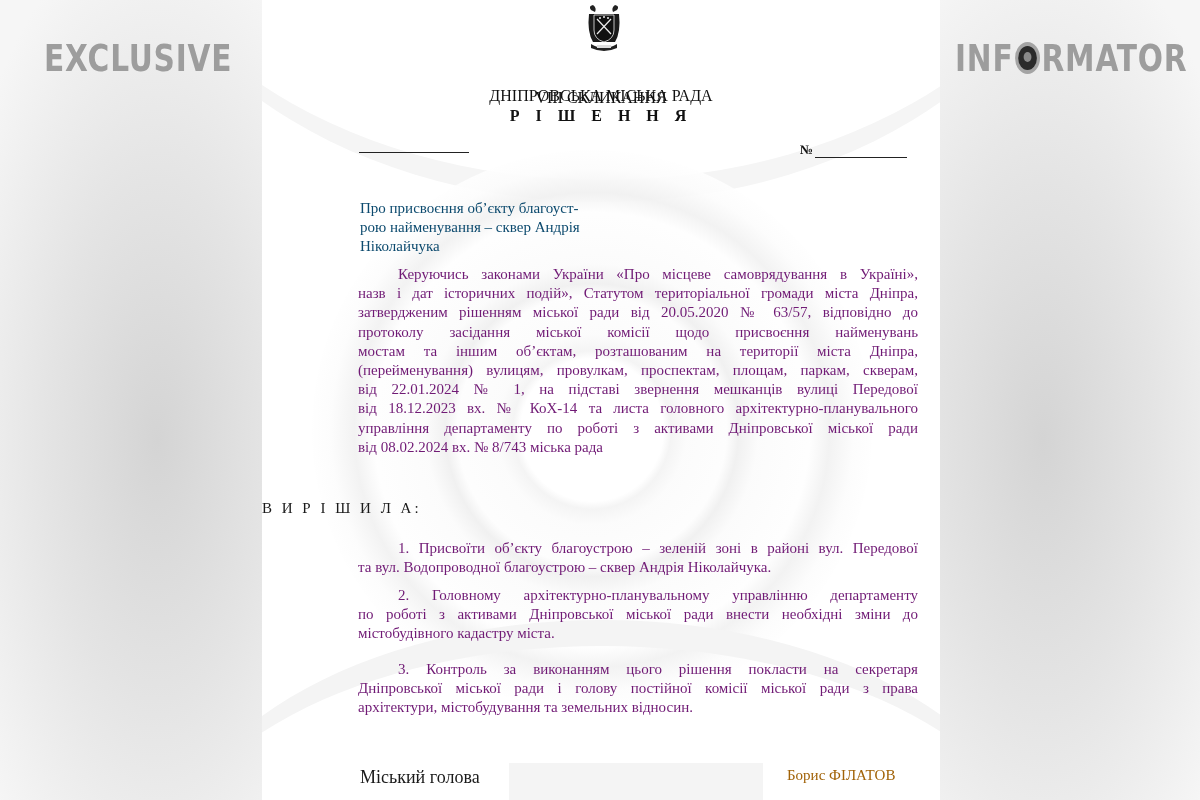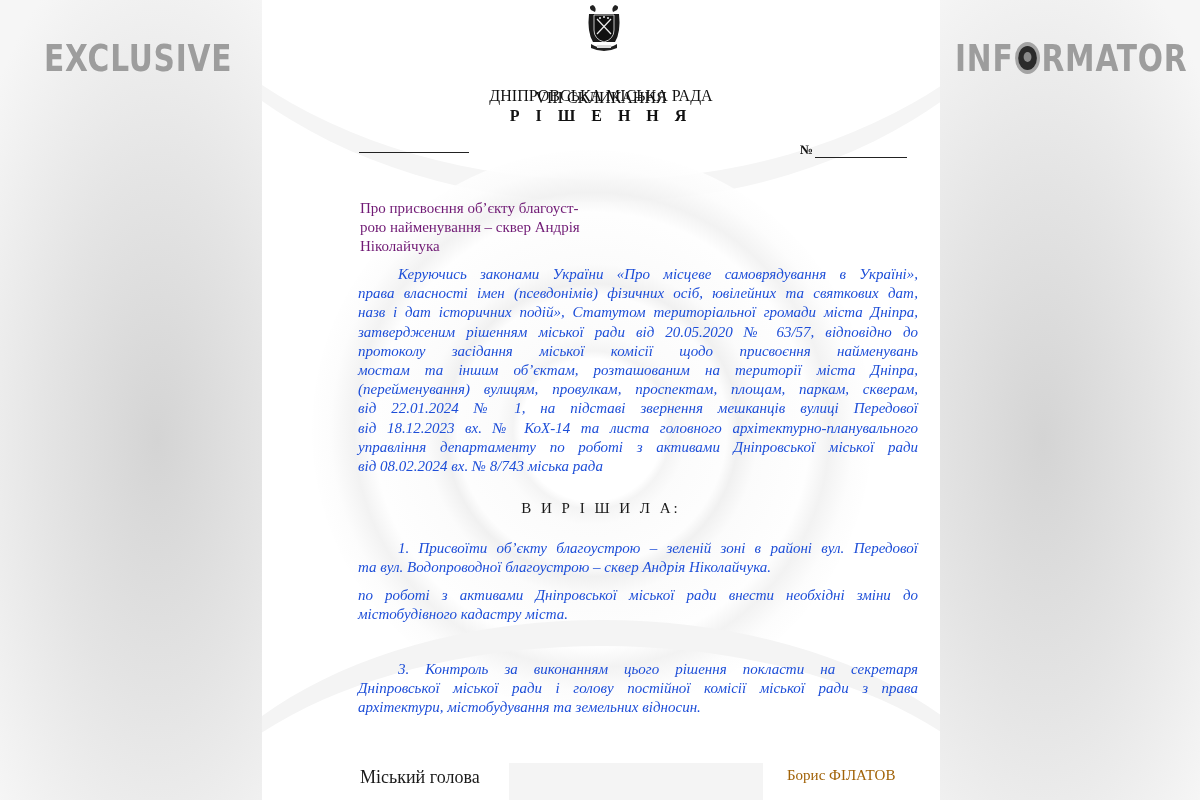--- a/index.html
+++ b/index.html
@@ -76,34 +76,34 @@
     border-top:1px solid #222;
   }
   .num-wrap {
     position:absolute; left:538px; top:142px; font-size:13px; font-weight:bold; color:#111;
     display:flex; align-items:flex-end;
   }
   .num-line { display:inline-block; width:92px; border-bottom:1px solid #222; margin-left:2px; height:12px; }
 
   .subject {
     position:absolute; left:98px; top:199px; width:260px;
-    font-size:15px; line-height:19px; color:#701a75;
+    font-size:15px; line-height:19px; color:#0c4a6e;
   }
   .subject div { white-space:nowrap; }
 
   .body {
-    position:absolute; left:96px; width:560px; font-size:15px; line-height:19.2px; color:#1d4ed8;font-style:italic;
+    position:absolute; left:96px; width:560px; font-size:15px; line-height:19.2px; color:#701a75;
   }
   .jline { text-align:justify; text-align-last:justify; white-space:nowrap; height:19.2px; }
   .jline.last { text-align-last:left; }
   .indent { padding-left:40px; }
 
   .preamble { top:265px; }
   .decided {
-    position:absolute; left:0; width:678px; top:500px; text-align:center;
+    position:absolute; left:0; width:678px; top:500px; 
     font-size:15px; letter-spacing:3px; color:#1a1a1a;
   }
   .item1 { top:539px; }
   .item2 { top:586px; }
   .item3 { top:660px; }
 
   .sig-role {
     position:absolute; left:98px; top:767px; font-size:18px; color:#1a1a1a;
   }
   .sig-name {
@@ -152,40 +152,40 @@
   </div>
 
   <div class="subject">
     <div>Про присвоєння  об’єкту благоуст-</div>
     <div>рою найменування –  сквер Андрія</div>
     <div>Ніколайчука</div>
   </div>
 
   <div class="body preamble">
     <div class="jline indent">Керуючись законами України «Про місцеве самоврядування в Україні»,</div>
-    <div class="jline">права власності імен (псевдонімів) фізичних осіб, ювілейних та святкових дат,</div>
     <div class="jline">назв і дат історичних подій», Статутом територіальної громади міста Дніпра,</div>
     <div class="jline">затвердженим рішенням міської ради від 20.05.2020 № 63/57, відповідно до</div>
     <div class="jline">протоколу засідання міської комісії щодо присвоєння найменувань</div>
     <div class="jline">мостам та іншим об’єктам, розташованим на території міста Дніпра,</div>
     <div class="jline">(перейменування) вулицям, провулкам, проспектам, площам, паркам, скверам,</div>
     <div class="jline">від 22.01.2024 № 1, на підставі звернення мешканців вулиці Передової</div>
     <div class="jline">від 18.12.2023 вх. № КоХ-14 та листа головного архітектурно-планувального</div>
     <div class="jline">управління департаменту по роботі з активами Дніпровської міської ради</div>
     <div class="jline last">від 08.02.2024 вх. № 8/743 міська рада</div>
   </div>
 
   <div class="decided">В И Р І Ш И Л А:</div>
 
   <div class="body item1">
     <div class="jline indent">1. Присвоїти об’єкту благоустрою – зеленій зоні в районі вул. Передової</div>
     <div class="jline last">та вул. Водопроводної благоустрою – сквер Андрія Ніколайчука.</div>
   </div>
 
   <div class="body item2">
+    <div class="jline indent">2. Головному архітектурно-планувальному управлінню департаменту</div>
     <div class="jline">по роботі з активами Дніпровської міської ради внести необхідні зміни до</div>
     <div class="jline last">містобудівного кадастру міста.</div>
   </div>
 
   <div class="body item3">
     <div class="jline indent">3. Контроль за виконанням цього рішення покласти на секретаря</div>
     <div class="jline">Дніпровської міської ради і голову постійної комісії міської ради з права</div>
     <div class="jline last">архітектури, містобудування та земельних відносин.</div>
   </div>
 

